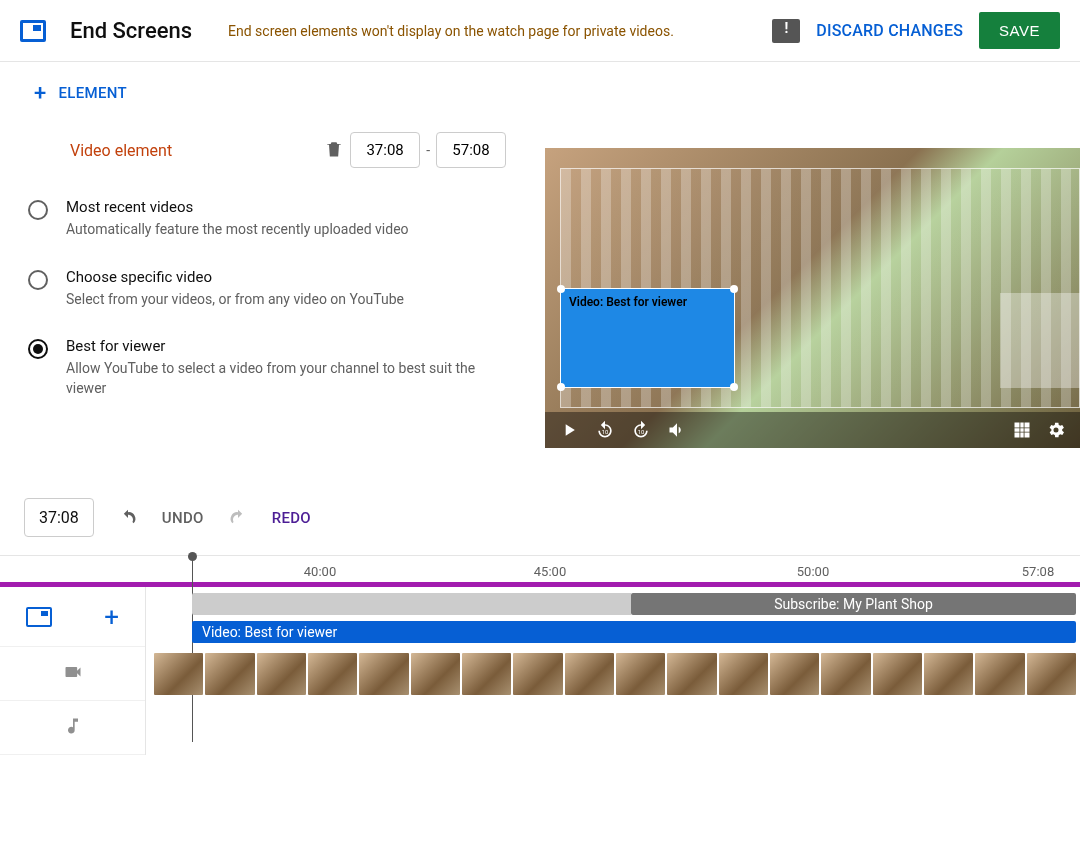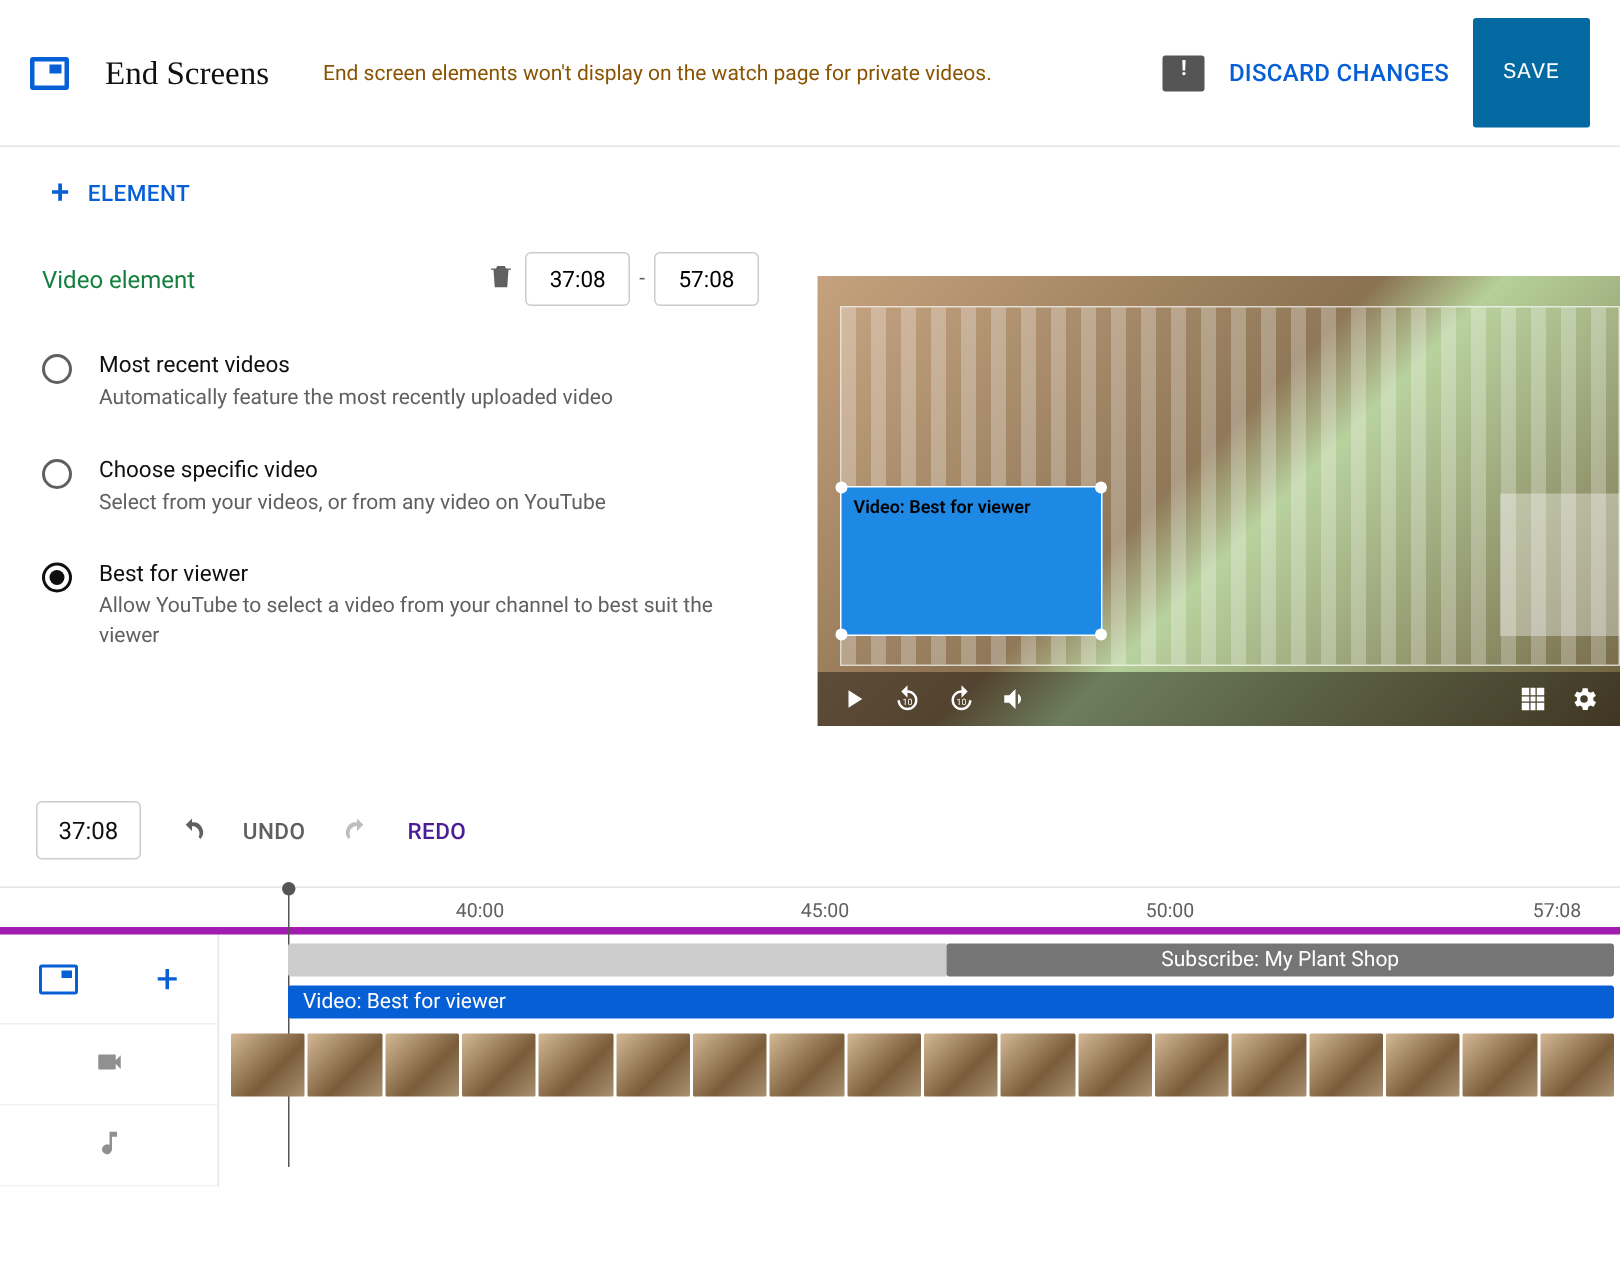--- a/index.html
+++ b/index.html
@@ -1,32 +1,32 @@
 <!DOCTYPE html>
 <html><head>
 <meta charset="utf-8">
 <style>
   * { box-sizing: border-box; margin: 0; padding: 0; }
   body { font-family: Roboto, Arial, sans-serif; font-size: 14px; color: #0f0f0f; background: #fff; width:1080px; }
   .header { display:flex; align-items:center; padding:12px 20px; border-bottom:1px solid #e5e5e5; gap:16px; }
-  .header-title { font-size:22px; font-weight:500;font-family:Liberation Serif, serif; }
+  .header-title { font-size:22px; font-weight:500; }
   .warn { color:#8a5300; font-size:14px; margin-left:20px; flex:1; }
   .feedback-icon { width:28px; height:24px; background:#555; border-radius:2px; position:relative; }
   .feedback-icon::after { content:"!"; color:#fff; position:absolute; left:50%; top:45%; transform:translate(-50%,-55%); font-weight:bold; font-size:14px;}
   .feedback-icon::before { content:""; position:absolute; bottom:-4px; left:4px; border:4px solid transparent; border-top-color:#555;}
   .discard { color:#065fd4; font-weight:500; font-size:16px; cursor:pointer; letter-spacing:0.2px;}
-  .save-btn { background:#0369a1; color:#fff; border:none; padding:28px 20px; font-weight:500; font-size:15px; letter-spacing:0.5px; border-radius:2px; cursor:pointer;font-family:Liberation Mono, monospace;}
+  .save-btn { background:#15803d; color:#fff; border:none; padding:10px 20px; font-weight:500; font-size:15px; letter-spacing:0.5px; border-radius:2px; cursor:pointer;}
   .endscreen-icon { width:26px; height:22px; border:3px solid #065fd4; position:relative; margin-right:8px; border-radius:2px;}
   .endscreen-icon::after { content:""; position:absolute; top:2px; right:2px; width:8px; height:6px; background:#065fd4;}
   .main { display:flex; }
   .left-pane { width:540px; padding:20px 28px; }
   .add-element { display:flex; align-items:center; gap:12px; color:#065fd4; font-weight:500; font-size:15px; cursor:pointer; letter-spacing:0.3px; margin-bottom:28px; margin-left:6px;}
   .plus-icon { font-size:22px; line-height:1; }
   .video-el-row { display:flex; align-items:center; margin-bottom:30px; }
-  .video-el-label { color:#15803d; font-size:16px; flex:1;}
+  .video-el-label { color:#c2410c; font-size:16px; flex:1;margin-left:42px;}
   .trash-icon svg { width:20px; height:20px; fill:#606060;}
   .time-box { border:1px solid #ccc; border-radius:4px; padding:8px 10px; font-size:15px; width:70px; text-align:center; margin:0 6px; font-family:inherit;}
   .dash { color:#606060; }
   .radio-list { margin-top:10px;}
   .radio-item { display:flex; align-items:flex-start; gap:18px; margin-bottom:28px; cursor:pointer;}
   .radio-outer { width:20px; height:20px; border:2px solid #606060; border-radius:50%; flex-shrink:0; margin-top:2px; position:relative;}
   .radio-item.selected .radio-outer { border-color:#0f0f0f;}
   .radio-item.selected .radio-outer::after { content:""; width:10px; height:10px; background:#0f0f0f; border-radius:50%; position:absolute; top:3px; left:3px;}
   .radio-title { font-size:15px; }
   .radio-desc { font-size:14px; color:#606060; margin-top:4px; line-height:1.4;}
@@ -192,21 +192,21 @@
           <path d="M12 5V2l5 5-5 5V8c-3.3 0-6 2.7-6 6 0 1 .3 2 .7 2.8l-1.5 1.5A8 8 0 0 1 12 5z"></path>
         </svg>
       <span>REDO</span>
     </div>
   </div>
 
   <div class="timeline-wrap">
     <div class="ruler">
       <span class="ruler-label" style="left:320px">40:00</span>
       <span class="ruler-label" style="left:550px">45:00</span>
-      <span class="ruler-label" style="left:780px">50:00</span>
+      <span class="ruler-label" style="left:813px">50:00</span>
       <span class="ruler-label" style="left:1038px">57:08</span>
       <div class="playhead"></div>
     </div>
 
     <div class="tracks">
       <div class="track-icons">
         <div class="track-icon-row">
           <div class="small-endscreen"></div>
           <div class="small-plus">+</div>
         </div>

